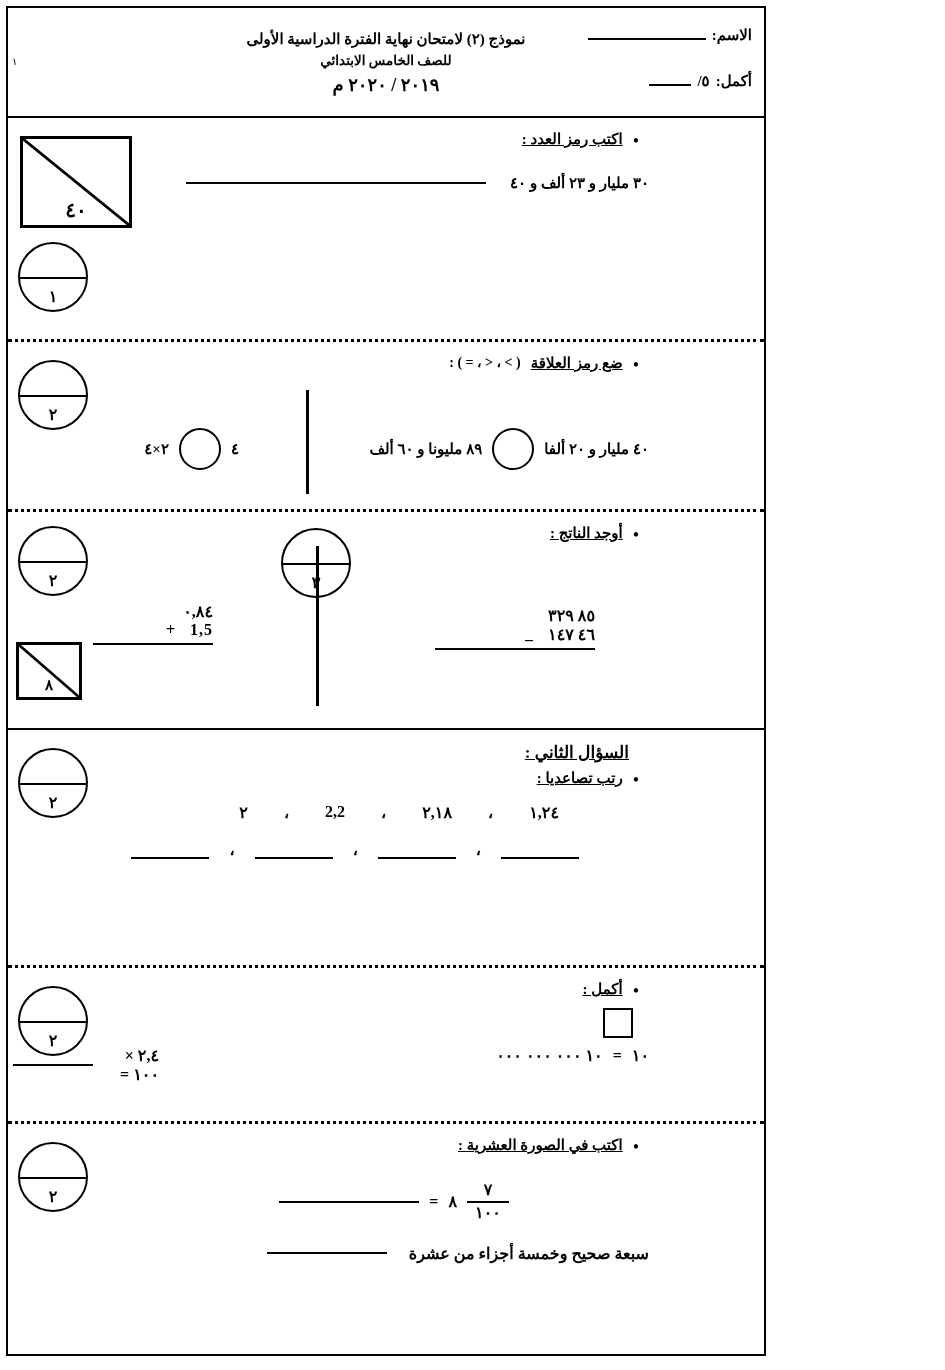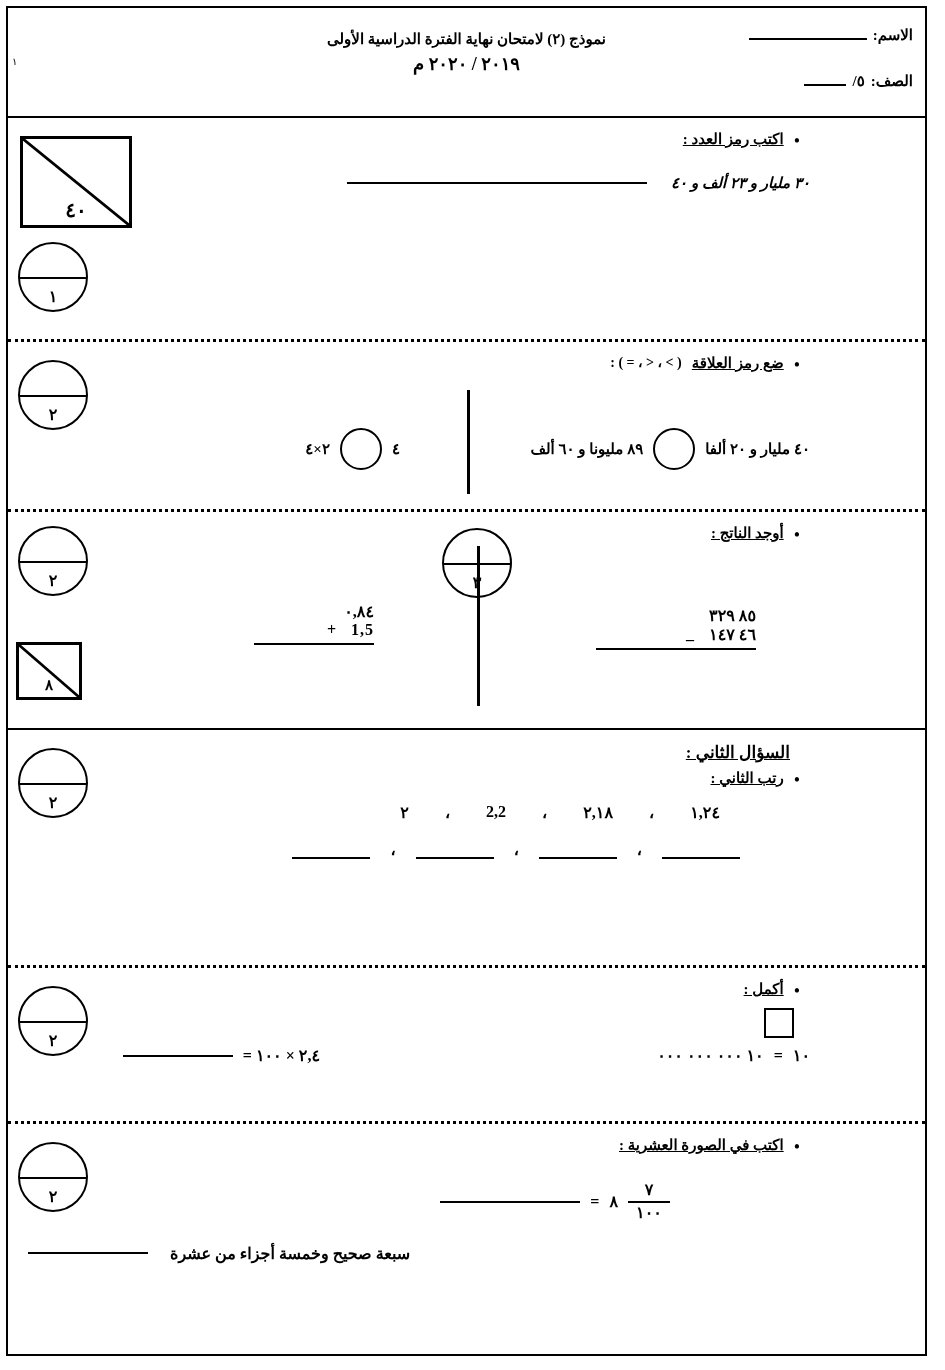--- a/index.html
+++ b/index.html
@@ -6,21 +6,21 @@
   body{
     width:945px;height:1370px;
     font-family:"Liberation Serif", serif;
     color:#000;
     position:relative;
     overflow:hidden;
   }
   .page{
     position:absolute;
     left:6px;top:6px;
-    width:921px;height:1350px;
+    width:760px;height:1350px;
     border:2px solid #000;
     box-sizing:border-box;
   }
   
   .header{
     position:relative;
     height:110px;
     border-bottom:2px solid #000;
     box-sizing:border-box;
   }
@@ -253,29 +253,30 @@
   }
 </style>
 </head>
 <body>
 
 <div class="page">
 
   <div class="header">
     <div class="hdr-center">
       <div class="l1">نموذج (٢) لامتحان نهاية الفترة الدراسية الأولى</div>
+      <div class="l2">للصف الخامس الابتدائي</div>
       <div class="l3">٢٠١٩ / ٢٠٢٠ م</div>
     </div>
     <div class="hdr-right">
       <div class="hdr-row">
         <span class="hdr-label">الاسم:</span>
         <span class="rule rule-name"></span>
       </div>
       <div class="hdr-row r2">
-        <span class="hdr-label">الصف:</span>
+        <span class="hdr-label">أكمل:</span>
         <span class="hdr-label">٥/</span>
         <span class="rule rule-class"></span>
       </div>
     </div>
     <div class="tiny-right">١</div>
   </div>
 
   <div class="row dotted" style="height:224px;">
 
     <div class="total-box" style="left:12px;top:18px;width:112px;height:92px;">
@@ -287,21 +288,21 @@
 
     <div class="mark-circle" style="top:124px;">
       <div class="mark-num">١</div>
     </div>
 
     <div class="content">
       <div class="bullet-line" style="margin-right:30px;">
         <span class="bullet">•</span>
         <span class="sub">اكتب رمز العدد :</span>
       </div>
-      <div class="num-line" style="margin-top:24px;justify-content:flex-start;margin-right:20px;font-style:italic;">
+      <div class="num-line" style="margin-top:24px;justify-content:flex-start;margin-right:20px;">
         <span style="font-weight:bold;">٣٠ مليار و ٢٣ ألف و ٤٠</span>
         <span class="ans-rule" style="width:300px;margin-right:14px;"></span>
       </div>
     </div>
   </div>
 
   <div class="row dotted" style="height:170px;">
     <div class="mark-circle" style="top:18px;">
       <div class="mark-num">٢</div>
     </div>
@@ -379,21 +380,21 @@
 
   <div class="row dotted" style="height:238px;">
     <div class="mark-circle" style="top:18px;">
       <div class="mark-num">٢</div>
     </div>
 
     <div class="content">
       <div class="q-title">السؤال الثاني :</div>
       <div class="bullet-line" style="margin-right:30px;">
         <span class="bullet">•</span>
-        <span class="sub">رتب الثاني :</span>
+        <span class="sub">رتب تصاعديا :</span>
       </div>
 
       <div class="seq">
         <span>١,٢٤</span>
         <span>،</span>
         <span>٢,١٨</span>
         <span>،</span>
         <span>2,2</span>
         <span>،</span>
         <span>٢</span>
@@ -455,20 +456,20 @@
         <span class="frac">
           <span>٧</span>
           <span class="bar"></span>
           <span>١٠٠</span>
         </span>
         <span>٨</span>
         <span>=</span>
         <span class="ans-rule" style="width:140px;"></span>
       </div>
 
-      <div class="eq-row" style="margin:22px 20px 4px 0;justify-content:flex-end;">
+      <div class="eq-row" style="margin:22px 20px 4px 0;">
         <span>سبعة صحيح وخمسة أجزاء من عشرة</span>
         <span class="ans-rule" style="width:120px;margin-right:12px;"></span>
       </div>
     </div>
   </div>
 
 </div>
 
 </body></html>

